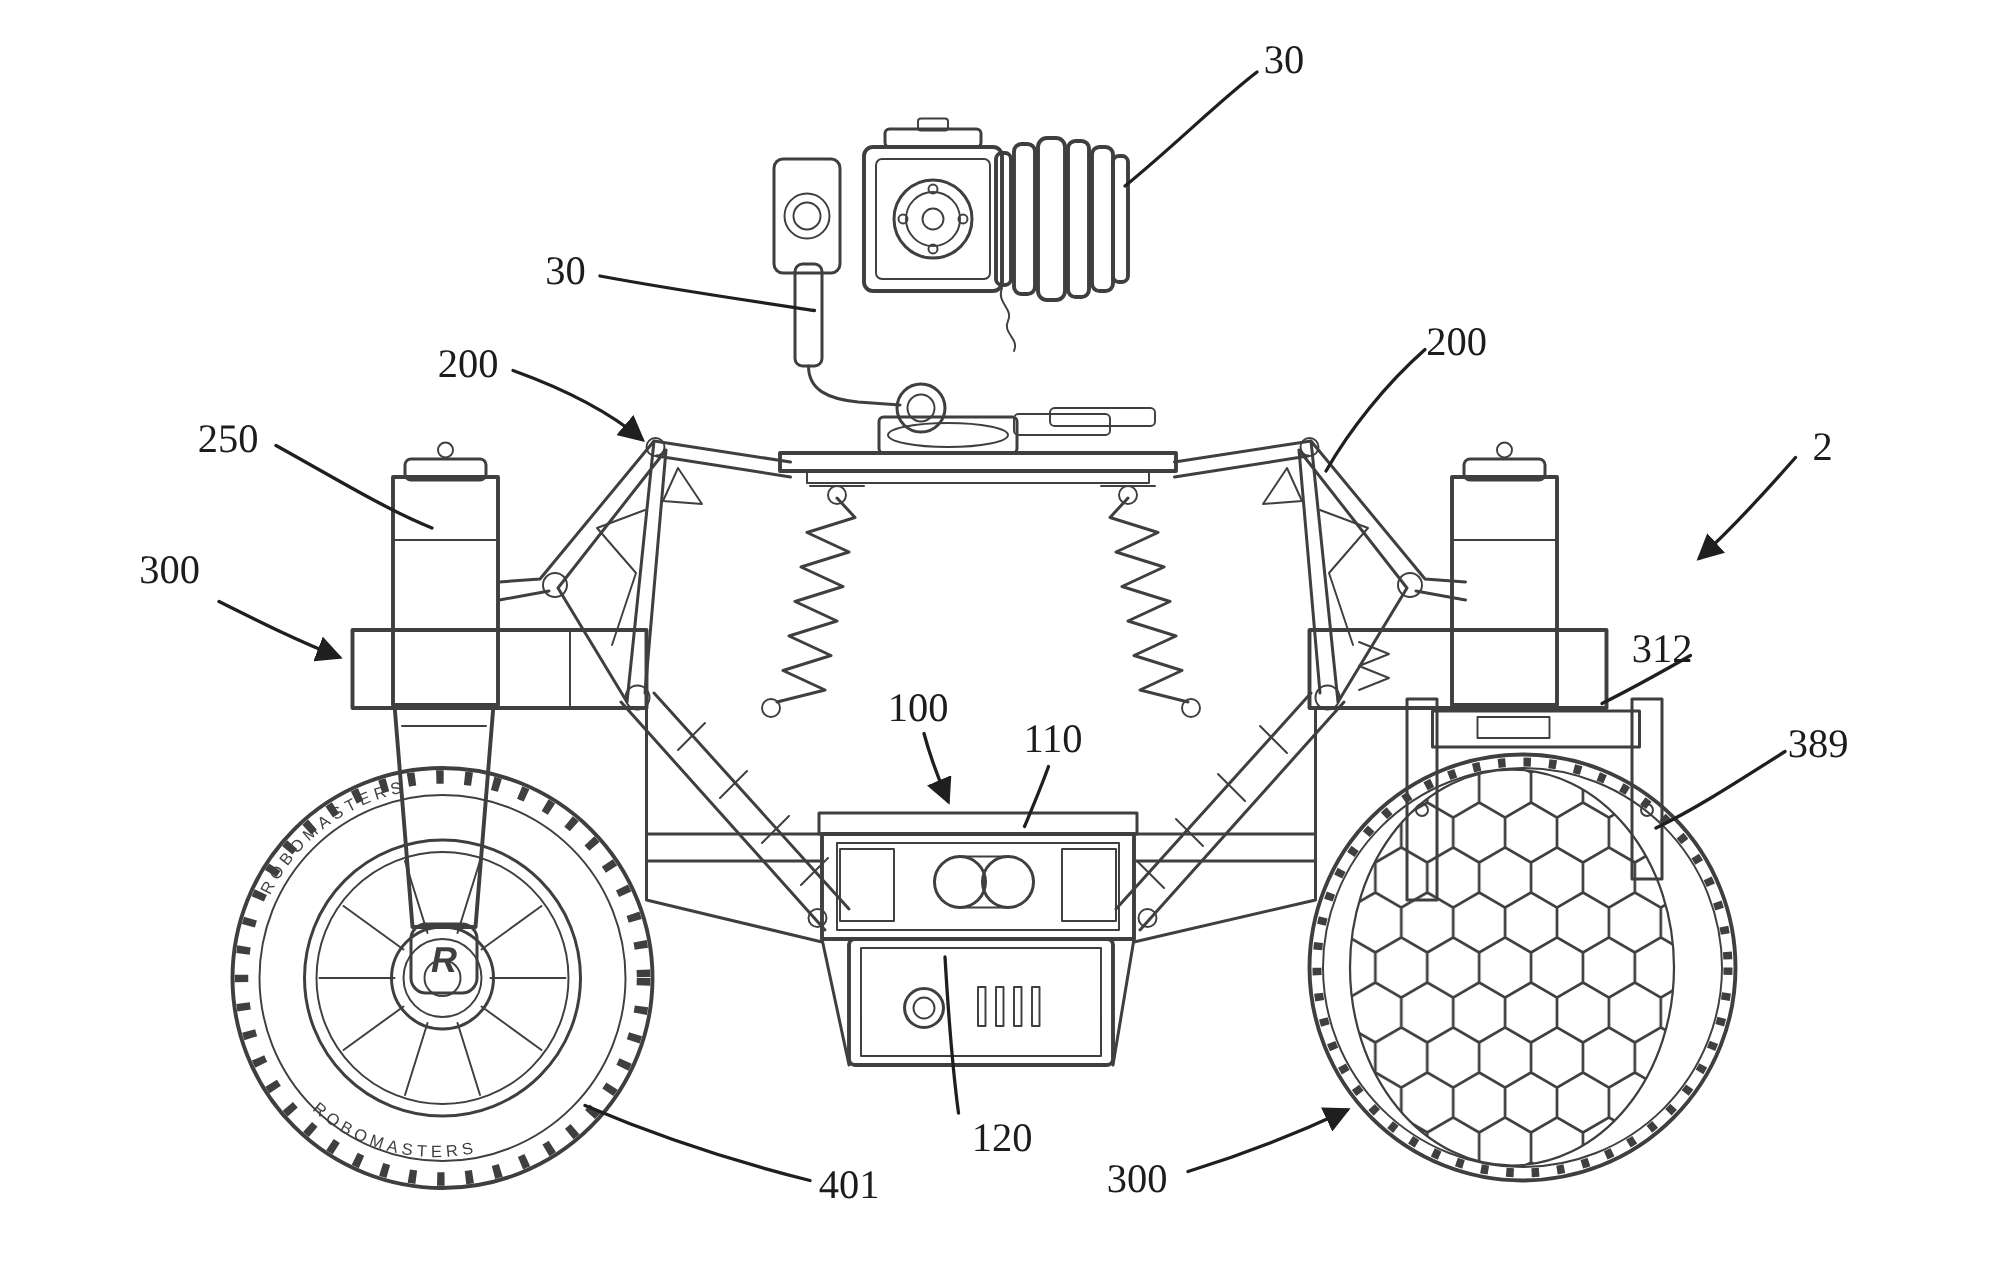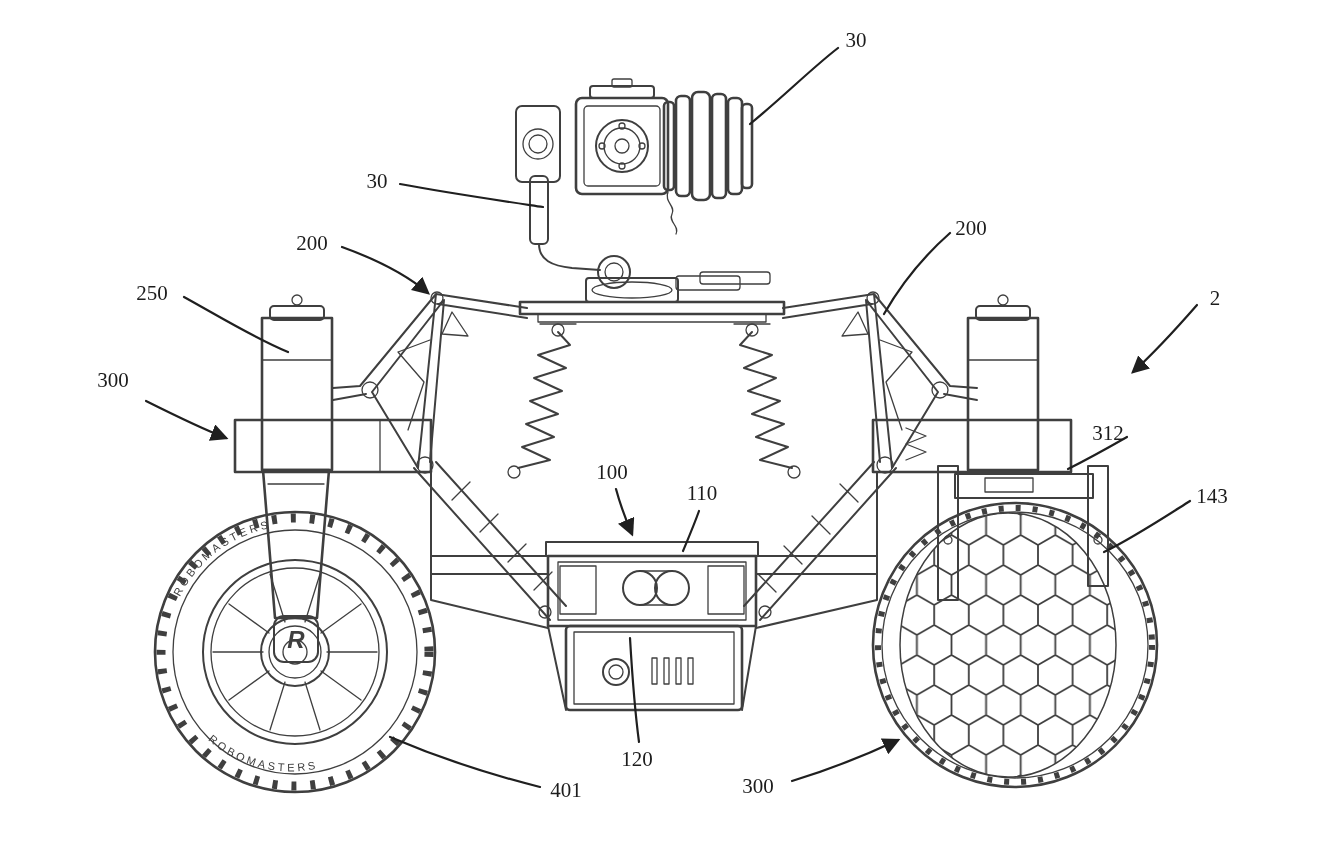--- a/index.html
+++ b/index.html
@@ -9,21 +9,21 @@
   .part{stroke:#3f3f3f;fill:none;stroke-width:2;stroke-linecap:round;stroke-linejoin:round;}
   .thin{stroke-width:1.3;}
   .thick{stroke-width:2.6;}
   .tread{stroke:#3f3f3f;fill:none;stroke-width:9;stroke-dasharray:5 14;}
   .tread2{stroke:#3f3f3f;fill:none;stroke-width:6;stroke-dasharray:5 12;}
   .leader{stroke:#1f1f1f;fill:none;stroke-width:2.2;stroke-linecap:round;}
   .brandtext{fill:#3f3f3f;stroke:none;font-family:"Liberation Sans",sans-serif;
              font-size:11px;letter-spacing:3px;}
   .hublogo{fill:#3f3f3f;stroke:none;font-family:"Liberation Sans",sans-serif;
            font-size:24px;font-weight:bold;font-style:italic;text-anchor:middle;}
-  .ref-label{position:absolute;transform:translate(-50%,-50%);font-size:21px;color:#1c1c1c;
+  .ref-label{position:absolute;transform:translate(-50%,-50%);font-size:27px;color:#1c1c1c;
              white-space:nowrap;user-select:none;}
 </style>
 </head>
 <body>
 
 <div id="stage">
 
 <svg width="1328" height="847" viewBox="0 0 1328 847">
   <defs>
     <marker id="arrow" viewBox="0 0 10 10" refX="8.5" refY="5" markerWidth="8" markerHeight="8" orient="auto-start-reverse">
@@ -232,19 +232,19 @@
 </svg>
 
   <span class="ref-label" style="left:856px;top:40px">30</span>
   <span class="ref-label" style="left:377px;top:181px">30</span>
   <span class="ref-label" style="left:312px;top:243px">200</span>
   <span class="ref-label" style="left:971px;top:228px">200</span>
   <span class="ref-label" style="left:152px;top:293px">250</span>
   <span class="ref-label" style="left:1215px;top:298px">2</span>
   <span class="ref-label" style="left:113px;top:380px">300</span>
   <span class="ref-label" style="left:1108px;top:433px">312</span>
-  <span class="ref-label" style="left:1212px;top:496px">143</span>
+  <span class="ref-label" style="left:1212px;top:496px">389</span>
   <span class="ref-label" style="left:612px;top:472px">100</span>
   <span class="ref-label" style="left:702px;top:493px">110</span>
-  <span class="ref-label" style="left:637px;top:759px">120</span>
+  <span class="ref-label" style="left:668px;top:759px">120</span>
   <span class="ref-label" style="left:566px;top:790px">401</span>
   <span class="ref-label" style="left:758px;top:786px">300</span>
 </div>
 
 </body></html>

